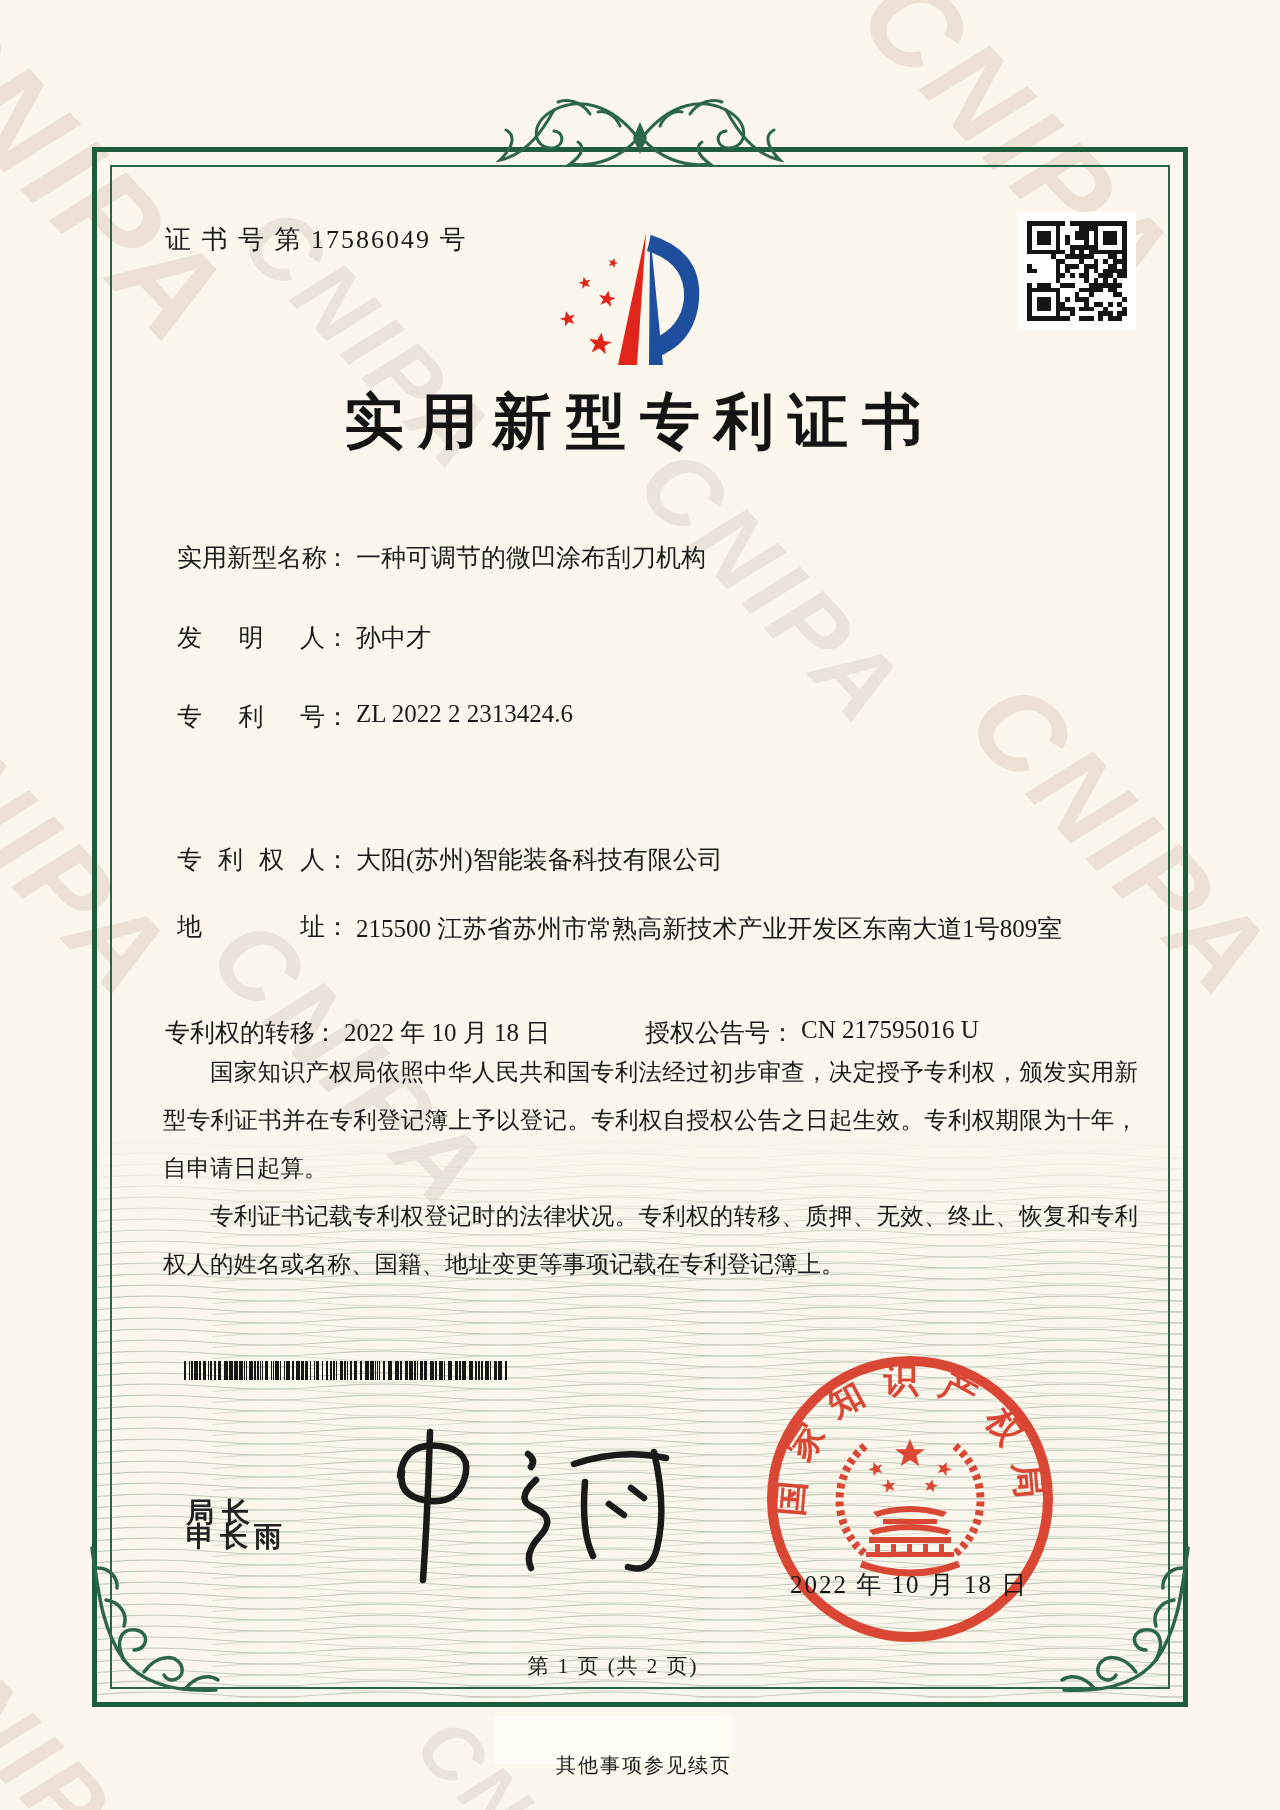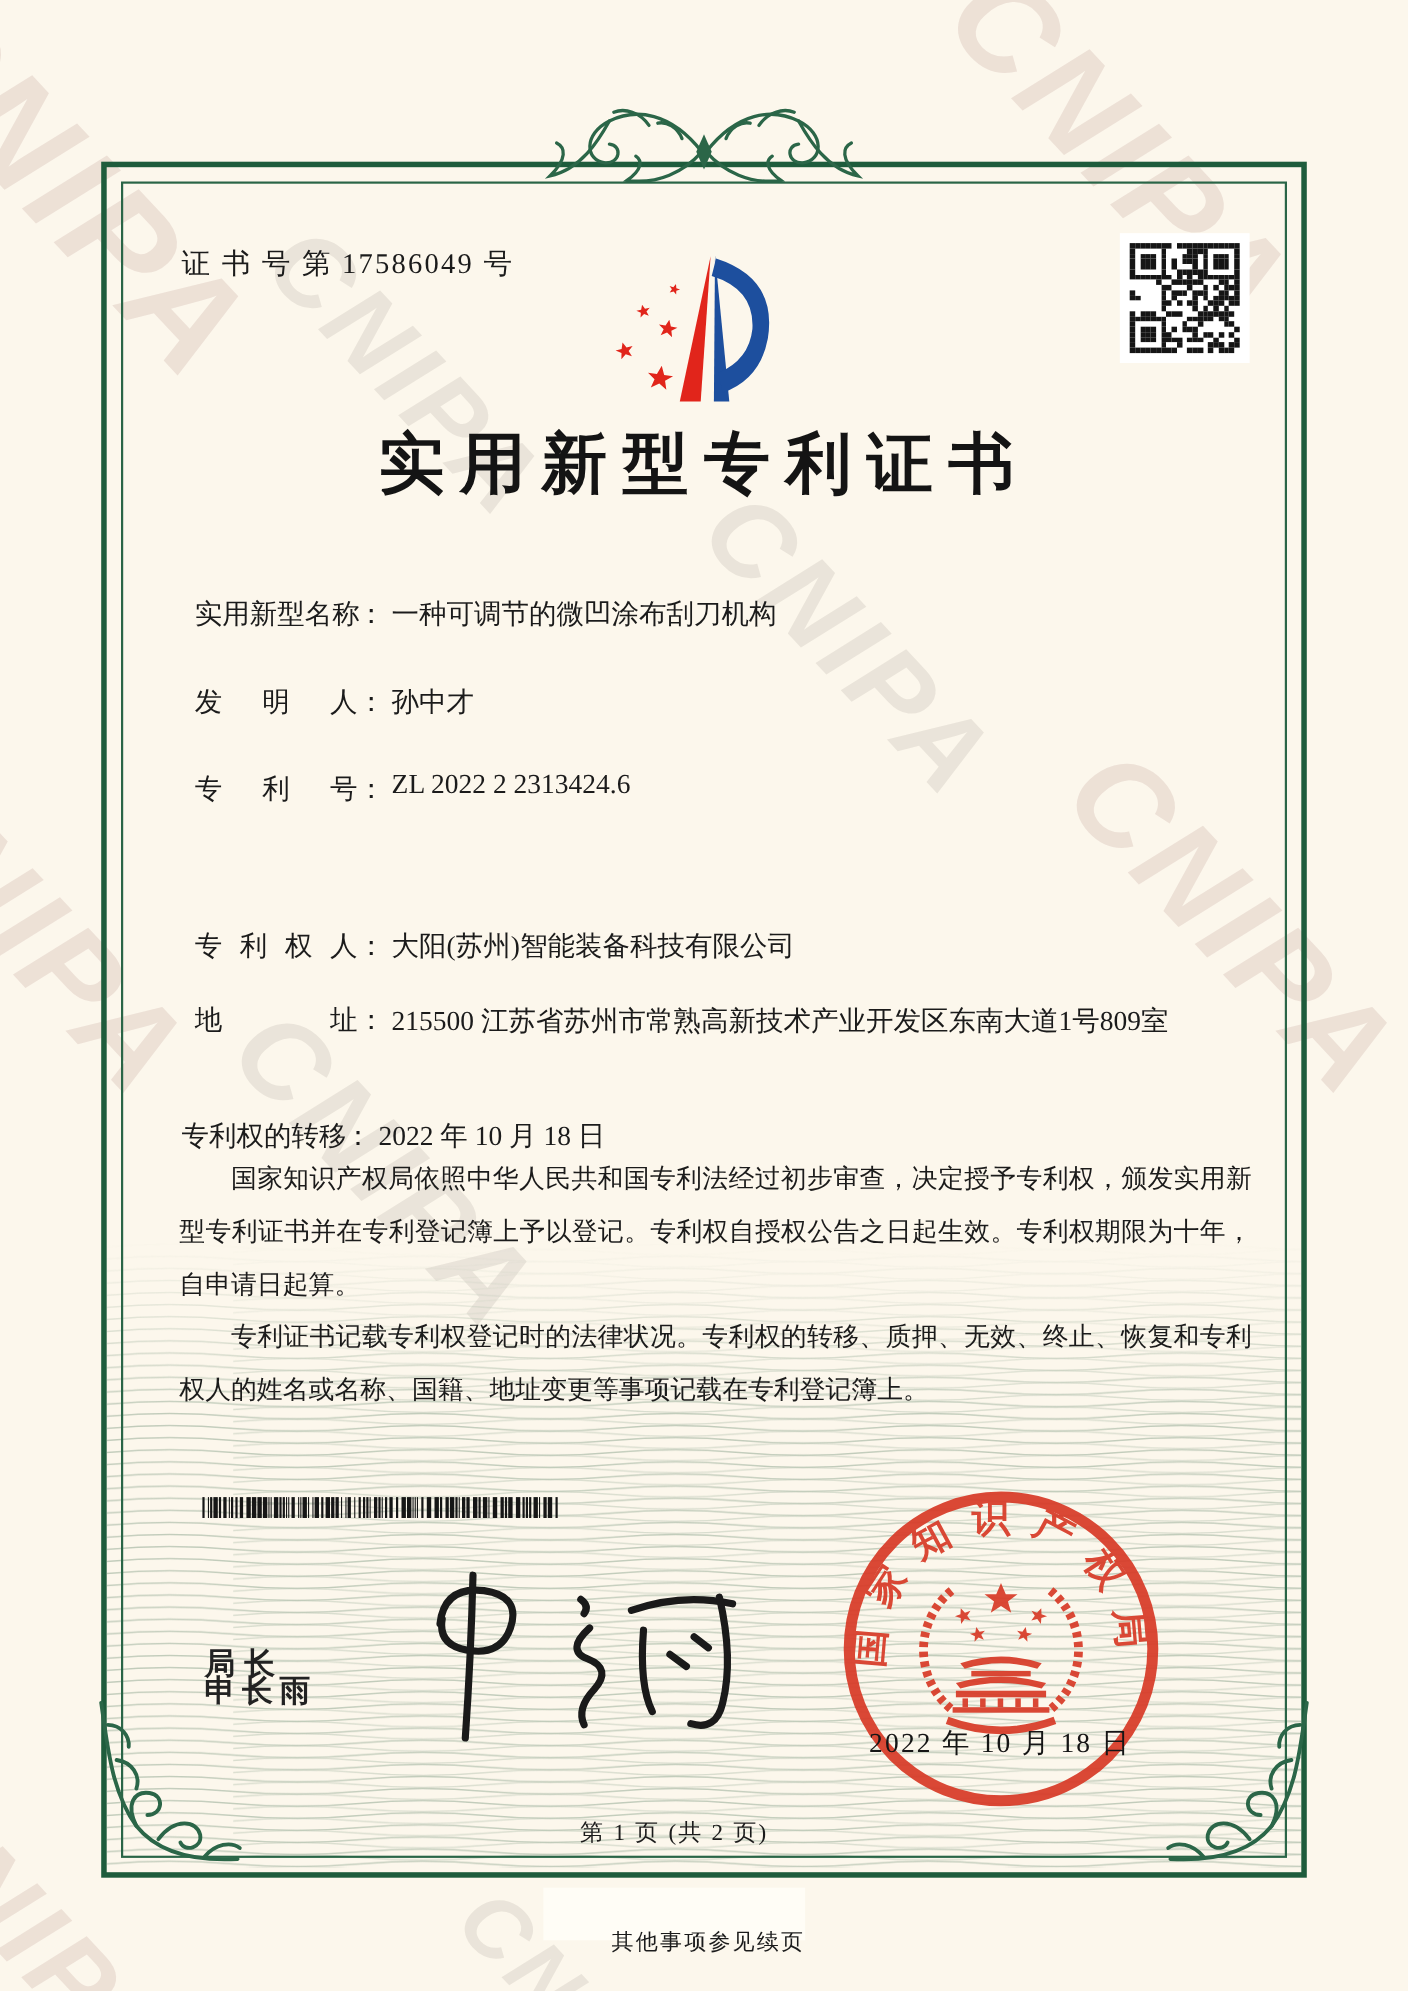--- a/index.html
+++ b/index.html
@@ -433,20 +433,23 @@
   <div class="field f4">
     <span class="flabel">专利权人</span><span class="colon">：</span><span class="fvalue">大阳(苏州)智能装备科技有限公司</span>
   </div>
   <div class="field f5">
     <span class="flabel">地址</span><span class="colon">：</span><span class="fvalue">215500 江苏省苏州市常熟高新技术产业开发区东南大道1号809室</span>
   </div>
 
   <div class="grant grant-left">
     <span class="flabel">专利权的转移</span><span class="colon">：</span><span class="fvalue">2022 年 10 月 18 日</span>
   </div>
+  <div class="grant grant-right">
+    <span>授权公告号</span><span class="colon">：</span><span class="fvalue">CN 217595016 U</span>
+  </div>
 
   <div class="legal">
     <p>国家知识产权局依照中华人民共和国专利法经过初步审查，决定授予专利权，颁发实用新型专利证书并在专利登记簿上予以登记。专利权自授权公告之日起生效。专利权期限为十年，自申请日起算。</p>
     <p>专利证书记载专利权登记时的法律状况。专利权的转移、质押、无效、终止、恢复和专利权人的姓名或名称、国籍、地址变更等事项记载在专利登记簿上。</p>
   </div>
 
   <div class="barcode">
       <i style="left: 0px; width: 2px;"></i>
       <i style="left: 5px; width: 1px;"></i>
       <i style="left: 7px; width: 2px;"></i>

